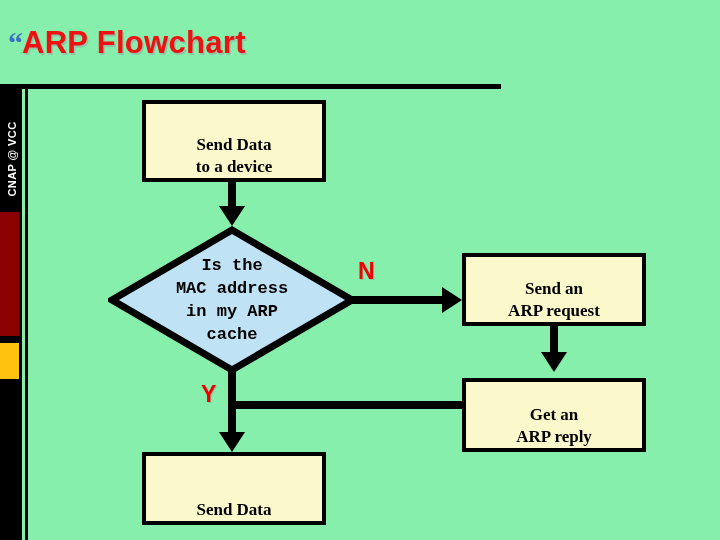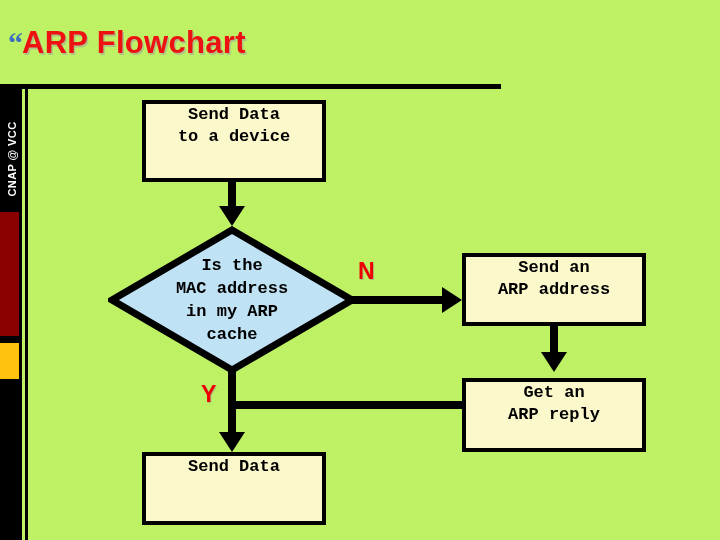--- a/index.html
+++ b/index.html
@@ -13,21 +13,21 @@
     overflow: hidden;
     font-family: "Liberation Sans", sans-serif;
     position: relative;
   }
 
   #slide {
     position: absolute;
     left: 0; top: 0;
     width: 720px;
     height: 540px;
-    background: #bef264;
+    background: #86efac;
   }
 
   
   #title-area {
     position: absolute;
     left: 8px;
     top: 24px;
     width: 600px;
     height: 44px;
     white-space: nowrap;
@@ -111,25 +111,25 @@
     background: #000000;
   }
 
   
   .node-box {
     position: absolute;
     background: #fbf8cc;
     border: 4px solid #000000;
     box-sizing: border-box;
     display: flex;
-    align-items: flex-start;
+    align-items: flex-end;
     justify-content: center;
     text-align: center;
     color: #000000;
-    font-family: Liberation Mono, monospace;
+    font-family: Liberation Serif, serif;
     font-size: 17px;
     font-weight: bold;
     line-height: 22px;
   }
   .node-diamond {
     position: absolute;
   }
   .diamond-label {
     position: absolute;
     left: 0; top: 0;
@@ -220,21 +220,21 @@
     </div>
   </div>
 
   <div class="branch-label" style="left:358px; top:258px;">N</div>
 
   <div class="conn-h" style="left:352px; top:296px; width:92px;"></div>
   <div class="arrow-right" style="left:442px; top:287px;"></div>
 
   <div class="node-box" style="left:462px; top:253px; width:184px; height:73px;">
     <span style="white-space:pre-line;">Send an
-ARP address</span>
+ARP request</span>
   </div>
 
   <div class="conn-v" style="left:550px; top:326px; height:32px;"></div>
   <div class="arrow-down" style="left:541px; top:352px;"></div>
 
   <div class="node-box" style="left:462px; top:378px; width:184px; height:74px;">
     <span style="white-space:pre-line;">Get an
 ARP reply</span>
   </div>
 

